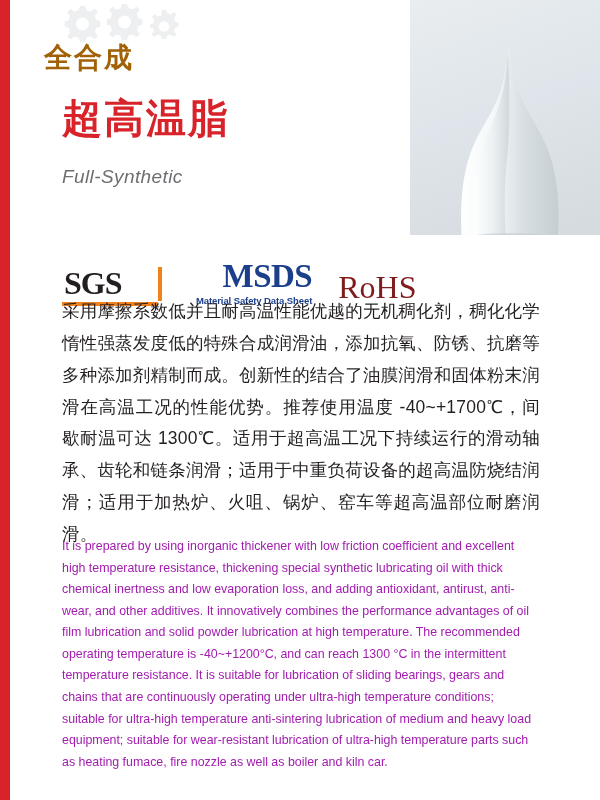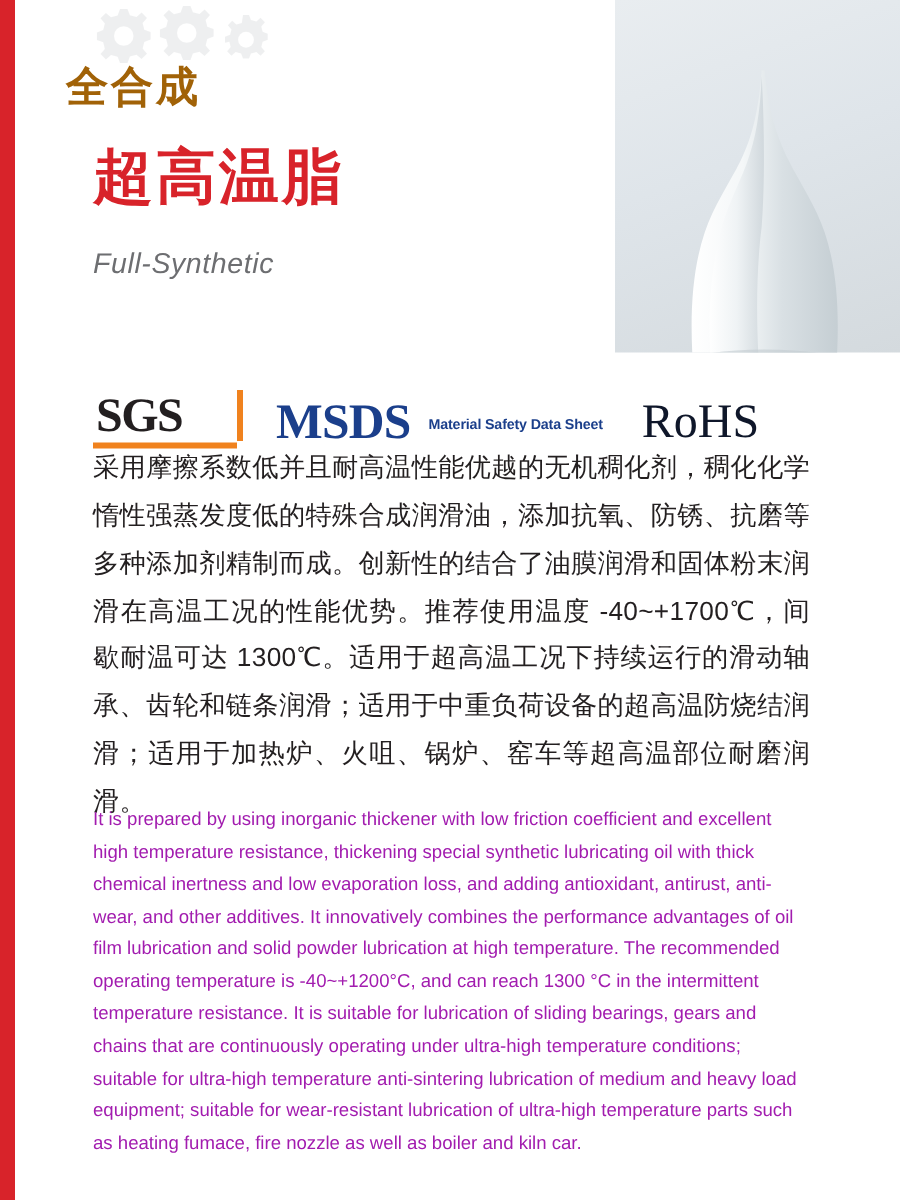--- a/index.html
+++ b/index.html
@@ -116,22 +116,22 @@
   .sgs-side {
     position: absolute;
     right: -4px;
     top: 0;
     width: 4px;
     height: 34px;
     background: #f0821e;
   }
   .cert-msds {
     display: flex;
-    flex-direction: row;
-    align-items: center;
+    flex-direction: column;
+    align-items: flex-end;
     line-height: 1;
   }
   .msds-word {
     font-family: "Liberation Serif", serif;
     font-size: 33px;
     font-weight: bold;
     letter-spacing: -0.5px;
     color: #1b3f8b;
   }
   .msds-sub {
@@ -139,21 +139,21 @@
     font-family: "Liberation Sans", sans-serif;
     font-size: 9.5px;
     font-weight: bold;
     letter-spacing: -0.1px;
     color: #1b3f8b;
     padding-left: 12px;
   }
   .cert-rohs {
     font-family: "Liberation Serif", serif;
     font-size: 32px;
-    color: #0f172a;
+    color: #7f1d1d;
     line-height: 1;
     padding-bottom: 3px;
   }
 
   
   .body-zh {
     position: absolute;
     left: 62px; top: 296px;
     width: 478px;
     font-family: "Liberation Sans", sans-serif;

